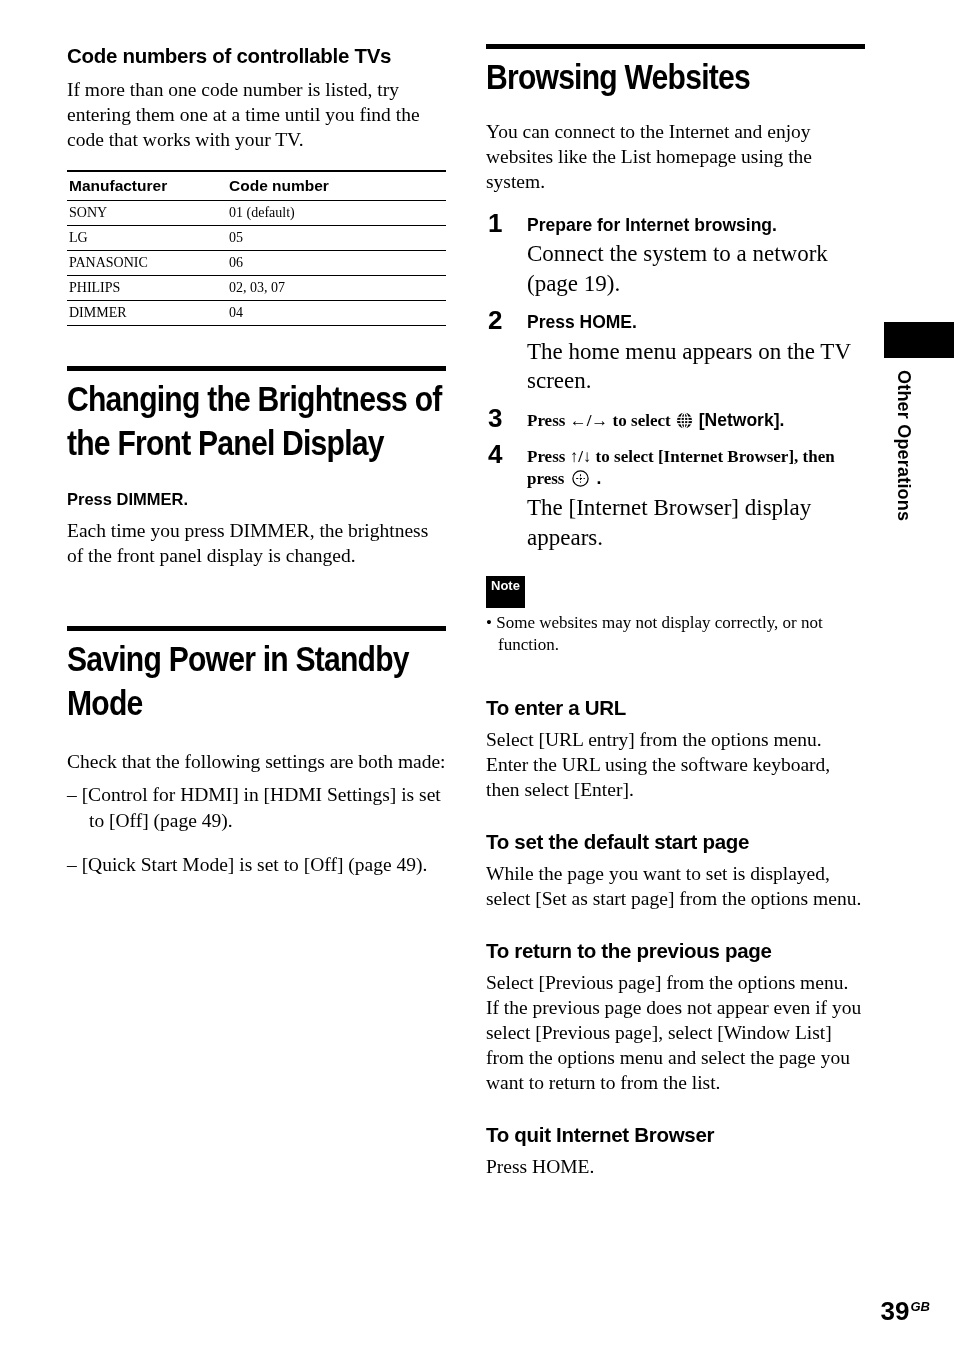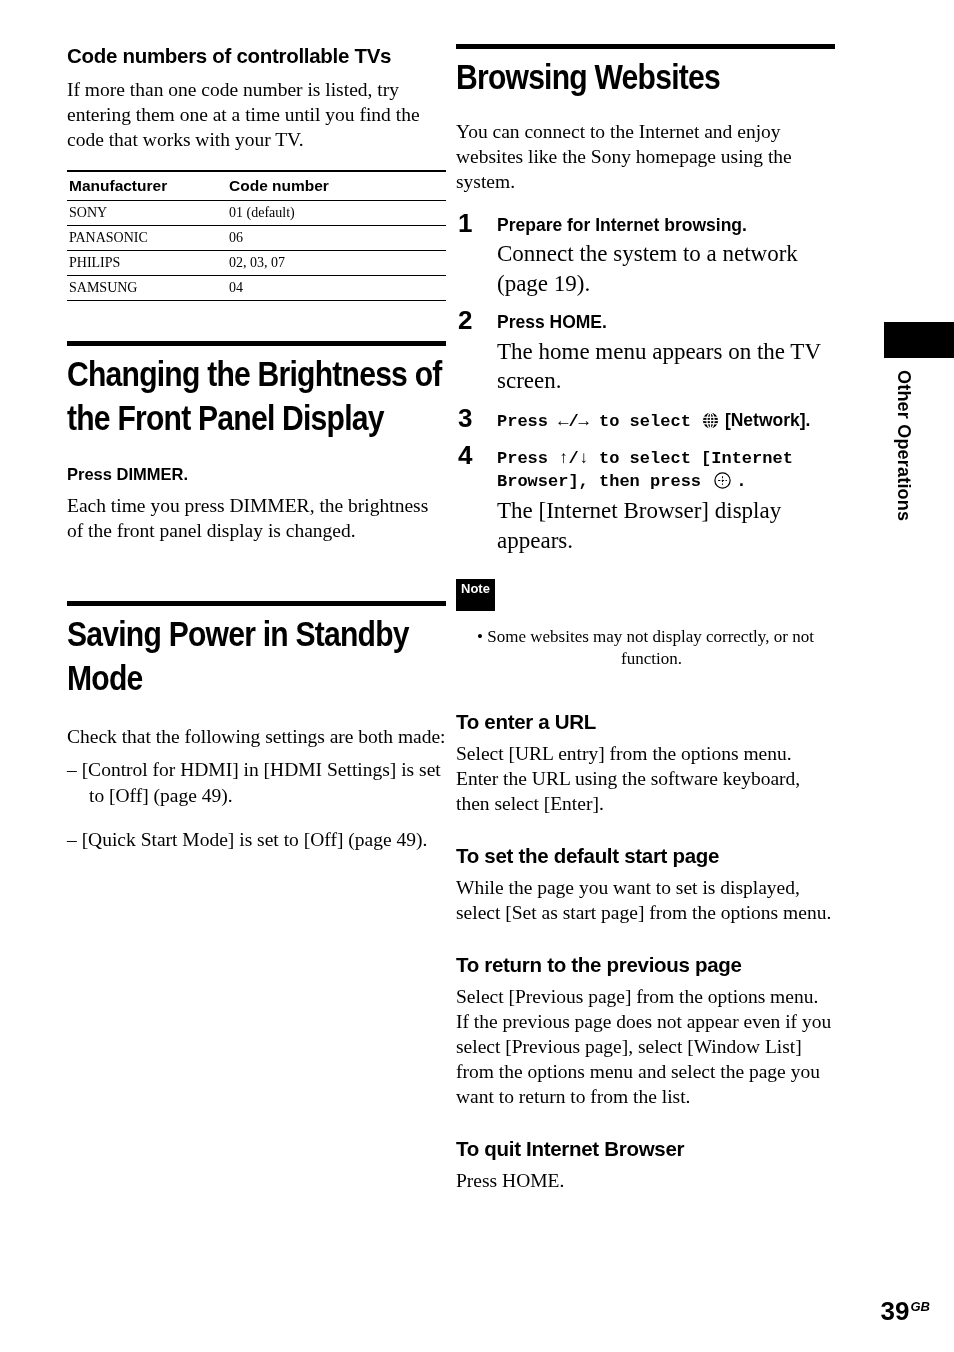--- a/index.html
+++ b/index.html
@@ -21,21 +21,21 @@
     inset: 0;
   }
 
   
   .col {
     position: absolute;
     top: 44px;
     width: 379px;
   }
   .col-left  { left: 67px; }
-  .col-right { left: 456px; }
+  .col-right { left: 486px; }
 
   
   .rule-thick {
     height: 5px;
     background: #000;
     width: 100%;
   }
 
   
   h1.section {
@@ -125,21 +125,21 @@
     font-size: 17.5px;
     line-height: 1.28;
   }
   .step .desc {
     font-size: 23px;
     line-height: 1.29;
     margin-top: 3px;
   }
 
   .arrows {
-    font-family: Liberation Mono, monospace;
+    font-family: Liberation Serif, serif;
     font-weight: bold;
     font-size: 17px;
   }
 
   
   .globe-ico {
     display: inline-block;
     vertical-align: -3px;
     width: 17px;
     height: 17px;
@@ -161,24 +161,23 @@
     color: #fff;
     font-family: "Liberation Sans", sans-serif;
     font-weight: bold;
     font-size: 13px;
     line-height: 1;
     padding: 3px 5px 16px 5px;
   }
   .note-item {
     font-size: 17px;
     line-height: 1.26;
-    margin-top: 15px;
+    margin-top: 4px;
     padding-left: 12px;
     text-indent: -12px;
-    text-align: center;
   }
 
   
   .dash-item {
     font-size: 19.5px;
     line-height: 1.29;
     padding-left: 22px;
     text-indent: -22px;
     margin-top: 2px;
   }
@@ -243,29 +242,33 @@
           <th class="c-mfr">Manufacturer</th>
           <th>Code number</th>
         </tr>
       </thead>
       <tbody>
         <tr>
           <td>SONY</td>
           <td>01 (default)</td>
         </tr>
         <tr>
+          <td>LG</td>
+          <td>05</td>
+        </tr>
+        <tr>
           <td>PANASONIC</td>
           <td>06</td>
         </tr>
         <tr>
           <td>PHILIPS</td>
           <td>02, 03, 07</td>
         </tr>
         <tr>
-          <td>SAMSUNG</td>
+          <td>DIMMER</td>
           <td>04</td>
         </tr>
       </tbody>
     </table>
 
     <div class="sp-40"></div>
 
     <div class="rule-thick"></div>
     <h1 class="section">Changing the Brightness of the Front Panel Display</h1>
     <div class="sp-24"></div>
@@ -284,21 +287,21 @@
     <p class="dash-item">– [Control for HDMI] in [HDMI Settings] is set to [Off] (page 49).</p>
     <p class="dash-item">– [Quick Start Mode] is set to [Off] (page 49).</p>
 
   </div>
 
   <div class="col col-right">
 
     <div class="rule-thick"></div>
     <h1 class="section">Browsing Websites</h1>
     <div class="sp-20"></div>
-    <p class="body">You can connect to the Internet and enjoy websites like the Sony homepage using the system.</p>
+    <p class="body">You can connect to the Internet and enjoy websites like the List homepage using the system.</p>
 
     <div class="sp-6"></div>
 
     <div class="step">
       <span class="num">1</span>
       <div class="title">Prepare for Internet browsing.</div>
       <div class="desc">Connect the system to a network (page 19).</div>
     </div>
 
     <div class="step">

